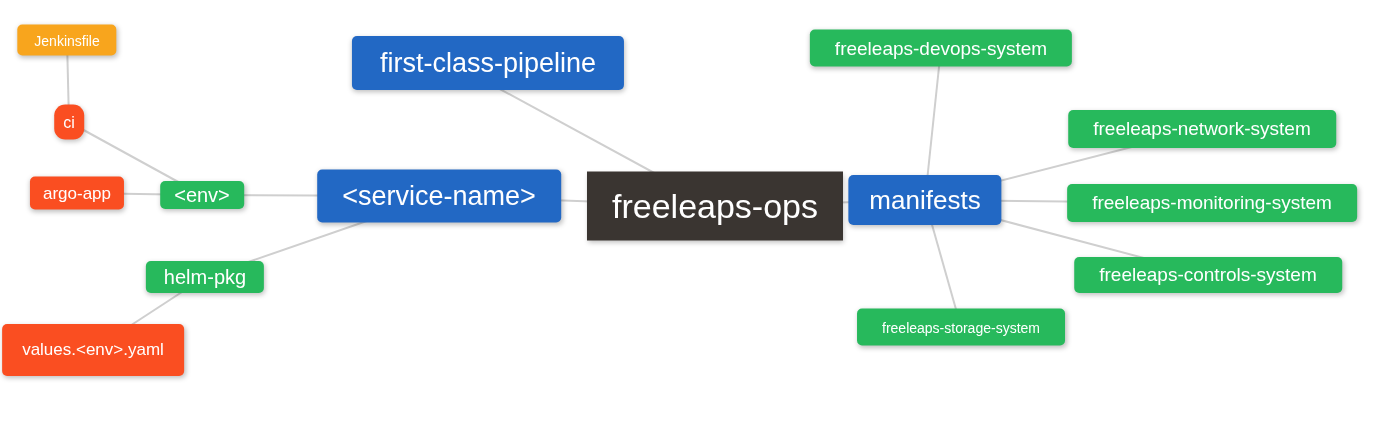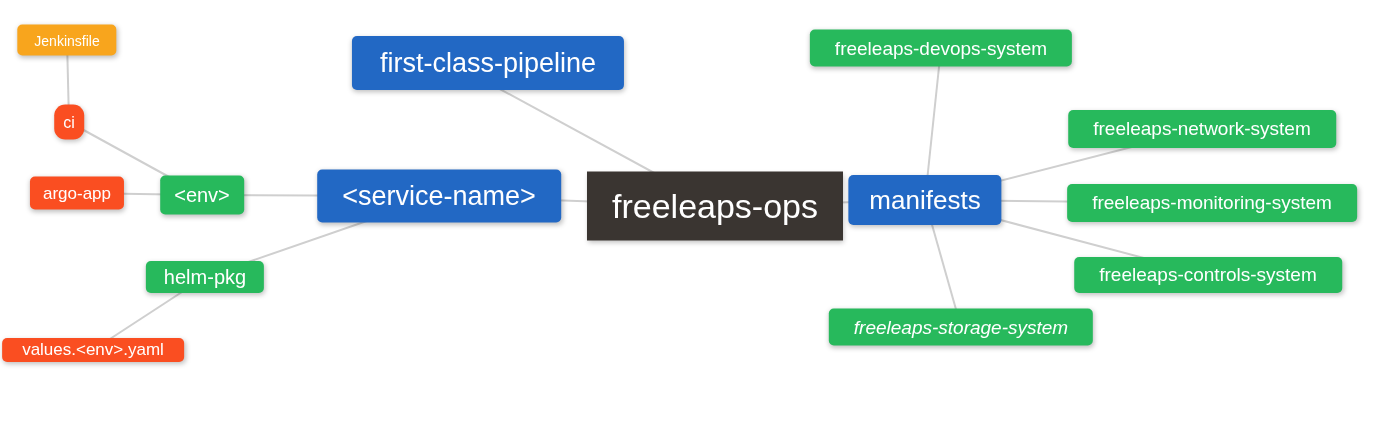--- a/index.html
+++ b/index.html
@@ -41,32 +41,32 @@
   }
   .c-root   { background: #3a3531; }
   .c-blue   { background: #2268c4; }
   .c-green  { background: #27b95c; }
   .c-red    { background: #fa4e21; }
   .c-orange { background: #f8a51d; }
 
   #n-jenkinsfile { left: 67px;   top: 40px;  height: 31px; font-size: 14px; padding: 0 17px; }
   #n-ci          { left: 69px;   top: 122px; height: 35px; font-size: 16px; padding: 0 9px; border-radius: 11px;  }
   #n-argo-app    { left: 77px;   top: 193px; height: 33px; font-size: 17px; padding: 0 13px; }
-  #n-env         { left: 202px;  top: 195px; height: 39px; font-size: 20px; padding: 0 14px; }
+  #n-env         { left: 202px;  top: 195px; height: 28px; font-size: 20px; padding: 0 14px; }
   #n-helm-pkg    { left: 205px;  top: 277px; height: 32px; font-size: 20px; padding: 0 18px; }
-  #n-values      { left: 93px;   top: 350px; height: 24px; font-size: 17px; padding: 0 20px; }
+  #n-values      { left: 93px;   top: 350px; height: 52px; font-size: 17px; padding: 0 20px; }
   #n-fcp         { left: 452px;  top: 63px;  height: 54px; font-size: 27px; padding: 0 28px; margin-left: 36px; }
   #n-service     { left: 439px;  top: 196px; height: 53px; font-size: 27px; padding: 0 25px; }
   #n-ops         { left: 715px;  top: 206px; height: 69px; font-size: 34px; padding: 0 25px; border-radius: 0; }
   #n-manifests   { left: 925px;  top: 200px; height: 50px; font-size: 26px; padding: 0 21px; }
   #n-devops      { left: 941px;  top: 48px;  height: 37px; font-size: 19px; padding: 0 25px; }
   #n-network     { left: 1202px; top: 129px; height: 38px; font-size: 19px; padding: 0 25px; }
   #n-monitoring  { left: 1212px; top: 203px; height: 38px; font-size: 19px; padding: 0 25px; }
   #n-controls    { left: 1208px; top: 275px; height: 36px; font-size: 19px; padding: 0 25px; }
-  #n-storage     { left: 961px;  top: 327px; height: 37px; font-size: 19px; padding: 0 25px; font-style: italic; }
+  #n-storage     { left: 961px;  top: 327px; height: 37px; font-size: 14px; padding: 0 25px; }
 </style>
 </head>
 <body>
 
 <div class="canvas">
 
   <svg class="edges" width="1390" height="421">
     <line x1="67" y1="40" x2="69" y2="122"></line>
     <line x1="69" y1="122" x2="202" y2="195"></line>
     <line x1="77" y1="193" x2="202" y2="195"></line>

